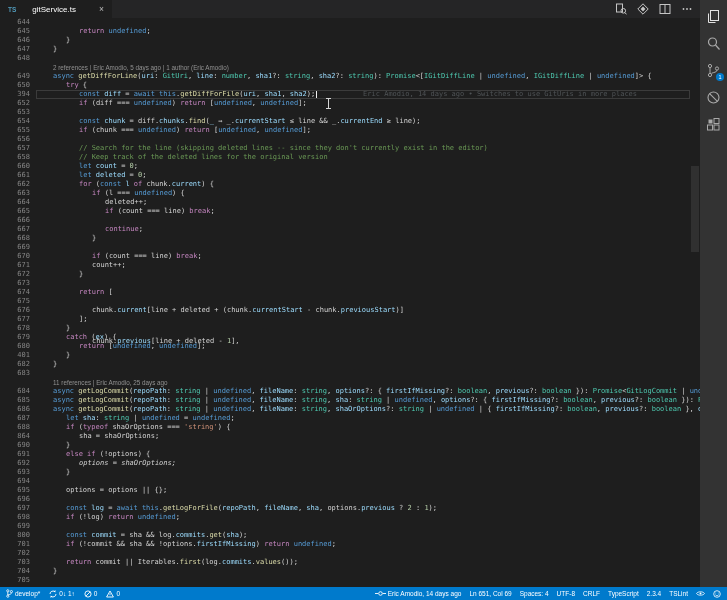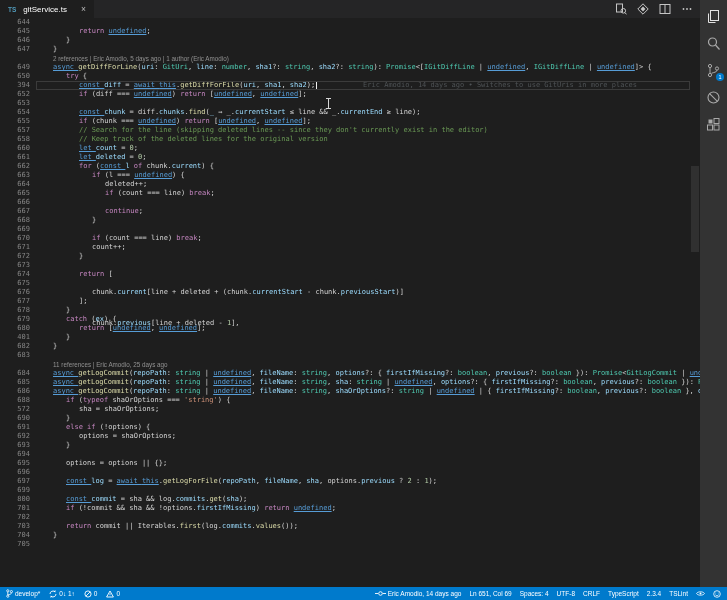--- a/index.html
+++ b/index.html
@@ -3,38 +3,38 @@
 <meta charset="utf-8">
 <style>
   * { margin:0; padding:0; box-sizing:border-box; }
   html,body { width:727px; height:600px; overflow:hidden; background:#1e1e1e;
               font-family:"Liberation Sans", sans-serif; }
   #window { position:relative; width:727px; height:600px; background:#1e1e1e; }
 
   
   #tabbar { position:absolute; top:0; left:0; width:700px; height:18px;
             background:#252526; display:flex; align-items:stretch; }
-  .tab { display:flex; align-items:center; gap:7px; padding:0 8px;
+  .tab { display:flex; align-items:center; gap:16px; padding:0 8px;
          background:#1e1e1e; height:18px; }
   .tab-icon { color:#519aba; font-size:6.5px; font-weight:bold; letter-spacing:0; }
   .tab-label { color:#ffffff; font-size:8px; }
   .tab-close { color:#bdbdbd; font-size:8.5px; margin-left:7px; cursor:pointer; }
   #toolbar { margin-left:auto; display:flex; align-items:center; gap:10px; padding-right:7px; }
   .tb-icon { display:flex; align-items:center; }
 
   
   #editor { position:absolute; top:18px; left:0; width:700px; height:569px; overflow:hidden; }
   .row { height:9px; display:flex; position:relative; }
   .gutter { flex:none; width:30px; text-align:right; color:#858585;
             font:7px/9px "DejaVu Sans Mono", monospace; }
   .code { font:7px/9px "DejaVu Sans Mono", monospace; white-space:pre; margin-left:10px;
           color:#d4d4d4; }
   .lens { font:6.3px/9px "Liberation Sans", sans-serif; color:#929292;
           margin-left:10px; padding-left:13px; }
-  .tok.k { color:#569cd6;text-decoration:underline; } .tok.c { color:#c586c0; } .tok.t { color:#4ec9b0; }
+  .tok.k { color:#569cd6; } .tok.c { color:#c586c0; } .tok.t { color:#4ec9b0; }
   .tok.f { color:#dcdcaa; } .tok.v { color:#9cdcfe; } .tok.w { color:#d4d4d4; }
   .tok.p { color:#d4d4d4; } .tok.n { color:#b5cea8; } .tok.s { color:#ce9178; }
   .tok.m { color:#6a9955; }
   .blame { color:#4f5356; padding-left:46px; font:7px/9px "DejaVu Sans Mono", monospace; }
   .caret { display:inline-block; width:1px; height:8px; background:#f0f0f0;
            vertical-align:middle; margin-left:1px; }
   .row.current::after { content:""; position:absolute; left:36px; right:10px; top:0; bottom:0;
            border:1px solid #3b3b3b; pointer-events:none; }
 
   
@@ -116,20 +116,24 @@
       </div>
       <div class="row">
         <span class="gutter">646</span>
         <span class="code" style="padding-left: 26px;"><span class="tok p">}</span></span>
       </div>
       <div class="row">
         <span class="gutter">647</span>
         <span class="code" style="padding-left: 13px;"><span class="tok p">}</span></span>
       </div>
       <div class="row">
+        <span class="gutter">648</span>
+        <span class="code" style="padding-left: 0px;"></span>
+      </div>
+      <div class="row">
         <span class="gutter"></span>
         <span class="lens">2 references | Eric Amodio, 5 days ago | 1 author (Eric Amodio)</span>
       </div>
       <div class="row">
         <span class="gutter">649</span>
         <span class="code" style="padding-left: 13px;"><span class="tok k">async </span><span class="tok f">getDiffForLine</span><span class="tok p">(</span><span class="tok v">uri</span><span class="tok p">: </span><span class="tok t">GitUri</span><span class="tok p">, </span><span class="tok v">line</span><span class="tok p">: </span><span class="tok t">number</span><span class="tok p">, </span><span class="tok v">sha1</span><span class="tok p">?: </span><span class="tok t">string</span><span class="tok p">, </span><span class="tok v">sha2</span><span class="tok p">?: </span><span class="tok t">string</span><span class="tok p">): </span><span class="tok t">Promise</span><span class="tok p">&lt;[</span><span class="tok t">IGitDiffLine</span><span class="tok p"> | </span><span class="tok k">undefined</span><span class="tok p">, </span><span class="tok t">IGitDiffLine</span><span class="tok p"> | </span><span class="tok k">undefined</span><span class="tok p">]&gt; {</span></span>
       </div>
       <div class="row">
         <span class="gutter">650</span>
         <span class="code" style="padding-left: 26px;"><span class="tok c">try</span><span class="tok p"> {</span></span>
@@ -148,20 +152,24 @@
       </div>
       <div class="row">
         <span class="gutter">654</span>
         <span class="code" style="padding-left: 39px;"><span class="tok k">const </span><span class="tok v">chunk</span><span class="tok p"> = </span><span class="tok w">diff</span><span class="tok p">.</span><span class="tok v">chunks</span><span class="tok p">.</span><span class="tok f">find</span><span class="tok p">(</span><span class="tok v">_</span><span class="tok p"> ⇒ </span><span class="tok w">_</span><span class="tok p">.</span><span class="tok v">currentStart</span><span class="tok p"> ≤ </span><span class="tok w">line</span><span class="tok p"> &amp;&amp; </span><span class="tok w">_</span><span class="tok p">.</span><span class="tok v">currentEnd</span><span class="tok p"> ≥ </span><span class="tok w">line</span><span class="tok p">);</span></span>
       </div>
       <div class="row">
         <span class="gutter">655</span>
         <span class="code" style="padding-left: 39px;"><span class="tok c">if</span><span class="tok p"> (</span><span class="tok w">chunk</span><span class="tok p"> === </span><span class="tok k">undefined</span><span class="tok p">) </span><span class="tok c">return</span><span class="tok p"> [</span><span class="tok k">undefined</span><span class="tok p">, </span><span class="tok k">undefined</span><span class="tok p">];</span></span>
       </div>
       <div class="row">
+        <span class="gutter">656</span>
+        <span class="code" style="padding-left: 0px;"></span>
+      </div>
+      <div class="row">
         <span class="gutter">657</span>
         <span class="code" style="padding-left: 39px;"><span class="tok m">// Search for the line (skipping deleted lines -- since they don't currently exist in the editor)</span></span>
       </div>
       <div class="row">
         <span class="gutter">658</span>
         <span class="code" style="padding-left: 39px;"><span class="tok m">// Keep track of the deleted lines for the original version</span></span>
       </div>
       <div class="row">
         <span class="gutter">660</span>
         <span class="code" style="padding-left: 39px;"><span class="tok k">let </span><span class="tok v">count</span><span class="tok p"> = </span><span class="tok n">0</span><span class="tok p">;</span></span>
@@ -268,58 +276,66 @@
       </div>
       <div class="row">
         <span class="gutter">685</span>
         <span class="code" style="padding-left: 13px;"><span class="tok k">async </span><span class="tok f">getLogCommit</span><span class="tok p">(</span><span class="tok v">repoPath</span><span class="tok p">: </span><span class="tok t">string</span><span class="tok p"> | </span><span class="tok k">undefined</span><span class="tok p">, </span><span class="tok v">fileName</span><span class="tok p">: </span><span class="tok t">string</span><span class="tok p">, </span><span class="tok v">sha</span><span class="tok p">: </span><span class="tok t">string</span><span class="tok p"> | </span><span class="tok k">undefined</span><span class="tok p">, </span><span class="tok v">options</span><span class="tok p">?: { </span><span class="tok v">firstIfMissing</span><span class="tok p">?: </span><span class="tok t">boolean</span><span class="tok p">, </span><span class="tok v">previous</span><span class="tok p">?: </span><span class="tok t">boolean</span><span class="tok p"> }): </span><span class="tok t">Promise</span></span>
       </div>
       <div class="row">
         <span class="gutter">686</span>
         <span class="code" style="padding-left: 13px;"><span class="tok k">async </span><span class="tok f">getLogCommit</span><span class="tok p">(</span><span class="tok v">repoPath</span><span class="tok p">: </span><span class="tok t">string</span><span class="tok p"> | </span><span class="tok k">undefined</span><span class="tok p">, </span><span class="tok v">fileName</span><span class="tok p">: </span><span class="tok t">string</span><span class="tok p">, </span><span class="tok v">shaOrOptions</span><span class="tok p">?: </span><span class="tok t">string</span><span class="tok p"> | </span><span class="tok k">undefined</span><span class="tok p"> | { </span><span class="tok v">firstIfMissing</span><span class="tok p">?: </span><span class="tok t">boolean</span><span class="tok p">, </span><span class="tok v">previous</span><span class="tok p">?: </span><span class="tok t">boolean</span><span class="tok p"> }, </span><span class="tok v">options</span></span>
       </div>
       <div class="row">
+        <span class="gutter">687</span>
+        <span class="code" style="padding-left: 26px;"><span class="tok k">let </span><span class="tok v">sha</span><span class="tok p">: </span><span class="tok t">string</span><span class="tok p"> | </span><span class="tok k">undefined</span><span class="tok p"> = </span><span class="tok k">undefined</span><span class="tok p">;</span></span>
+      </div>
+      <div class="row">
         <span class="gutter">688</span>
         <span class="code" style="padding-left: 26px; text-align: center;"><span class="tok c">if</span><span class="tok p"> (</span><span class="tok c">typeof</span><span class="tok p"> </span><span class="tok w">shaOrOptions</span><span class="tok p"> === </span><span class="tok s">'string'</span><span class="tok p">) {</span></span>
       </div>
       <div class="row">
-        <span class="gutter">572</span>
+        <span class="gutter">864</span>
         <span class="code" style="padding-left: 39px;"><span class="tok w">sha</span><span class="tok p"> = </span><span class="tok w">shaOrOptions</span><span class="tok p">;</span></span>
       </div>
       <div class="row">
         <span class="gutter">690</span>
         <span class="code" style="padding-left: 26px;"><span class="tok p">}</span></span>
       </div>
       <div class="row">
         <span class="gutter">691</span>
         <span class="code" style="padding-left: 26px;"><span class="tok c">else</span><span class="tok p"> </span><span class="tok c">if</span><span class="tok p"> (!</span><span class="tok w">options</span><span class="tok p">) {</span></span>
       </div>
       <div class="row">
         <span class="gutter">692</span>
-        <span class="code" style="padding-left: 39px;"><span class="tok w">options</span><span class="tok p"> = </span><span class="tok w">shaOrOptions</span><span class="tok p">;</span></span>
+        <span class="code" style="padding-left: 39px; font-style: italic;"><span class="tok w">options</span><span class="tok p"> = </span><span class="tok w">shaOrOptions</span><span class="tok p">;</span></span>
       </div>
       <div class="row">
         <span class="gutter">693</span>
         <span class="code" style="padding-left: 26px;"><span class="tok p">}</span></span>
       </div>
       <div class="row">
         <span class="gutter">694</span>
         <span class="code" style="padding-left: 0px;"></span>
       </div>
       <div class="row">
         <span class="gutter">695</span>
         <span class="code" style="padding-left: 26px;"><span class="tok w">options</span><span class="tok p"> = </span><span class="tok w">options</span><span class="tok p"> || {};</span></span>
       </div>
       <div class="row">
         <span class="gutter">696</span>
         <span class="code" style="padding-left: 0px;"></span>
       </div>
       <div class="row">
         <span class="gutter">697</span>
         <span class="code" style="padding-left: 26px;"><span class="tok k">const </span><span class="tok v">log</span><span class="tok p"> = </span><span class="tok k">await </span><span class="tok k">this</span><span class="tok p">.</span><span class="tok f">getLogForFile</span><span class="tok p">(</span><span class="tok v">repoPath</span><span class="tok p">, </span><span class="tok v">fileName</span><span class="tok p">, </span><span class="tok v">sha</span><span class="tok p">, </span><span class="tok w">options</span><span class="tok p">.</span><span class="tok v">previous</span><span class="tok p"> ? </span><span class="tok n">2</span><span class="tok p"> : </span><span class="tok n">1</span><span class="tok p">);</span></span>
+      </div>
+      <div class="row">
+        <span class="gutter">698</span>
+        <span class="code" style="padding-left: 26px;"><span class="tok c">if</span><span class="tok p"> (!</span><span class="tok w">log</span><span class="tok p">) </span><span class="tok c">return</span><span class="tok p"> </span><span class="tok k">undefined</span><span class="tok p">;</span></span>
       </div>
       <div class="row">
         <span class="gutter">699</span>
         <span class="code" style="padding-left: 0px;"></span>
       </div>
       <div class="row">
         <span class="gutter">800</span>
         <span class="code" style="padding-left: 26px;"><span class="tok k">const </span><span class="tok v">commit</span><span class="tok p"> = </span><span class="tok w">sha</span><span class="tok p"> &amp;&amp; </span><span class="tok w">log</span><span class="tok p">.</span><span class="tok v">commits</span><span class="tok p">.</span><span class="tok f">get</span><span class="tok p">(</span><span class="tok v">sha</span><span class="tok p">);</span></span>
       </div>
       <div class="row">

